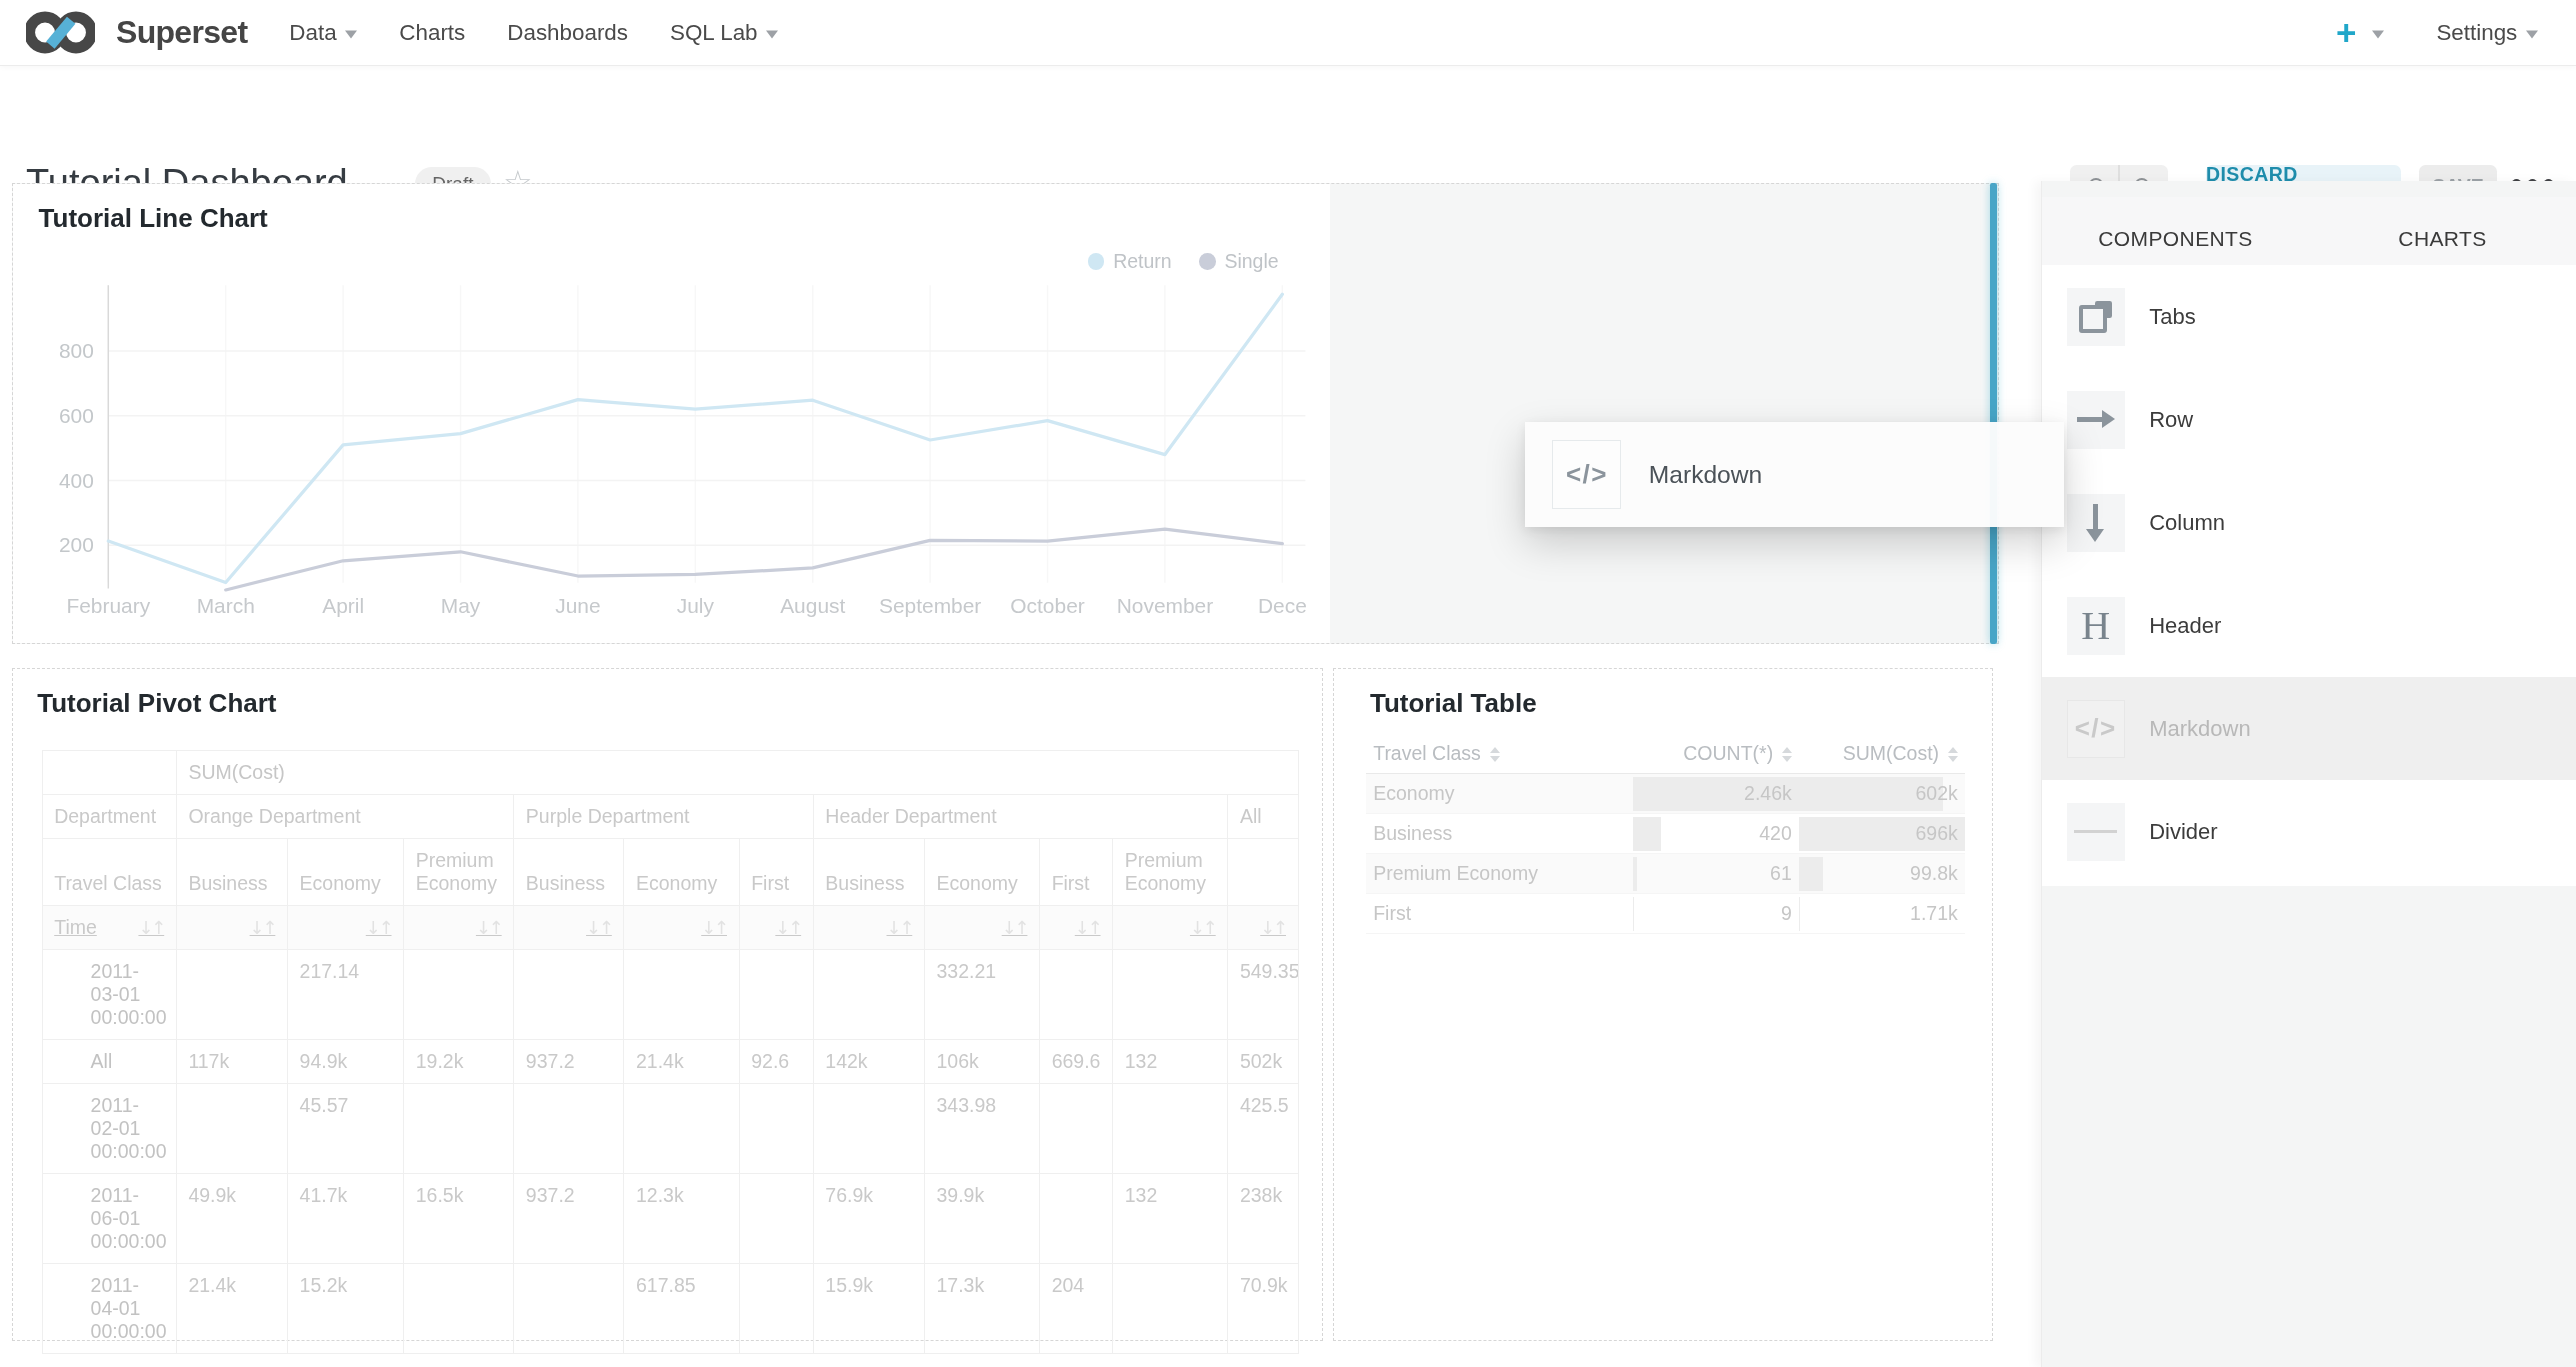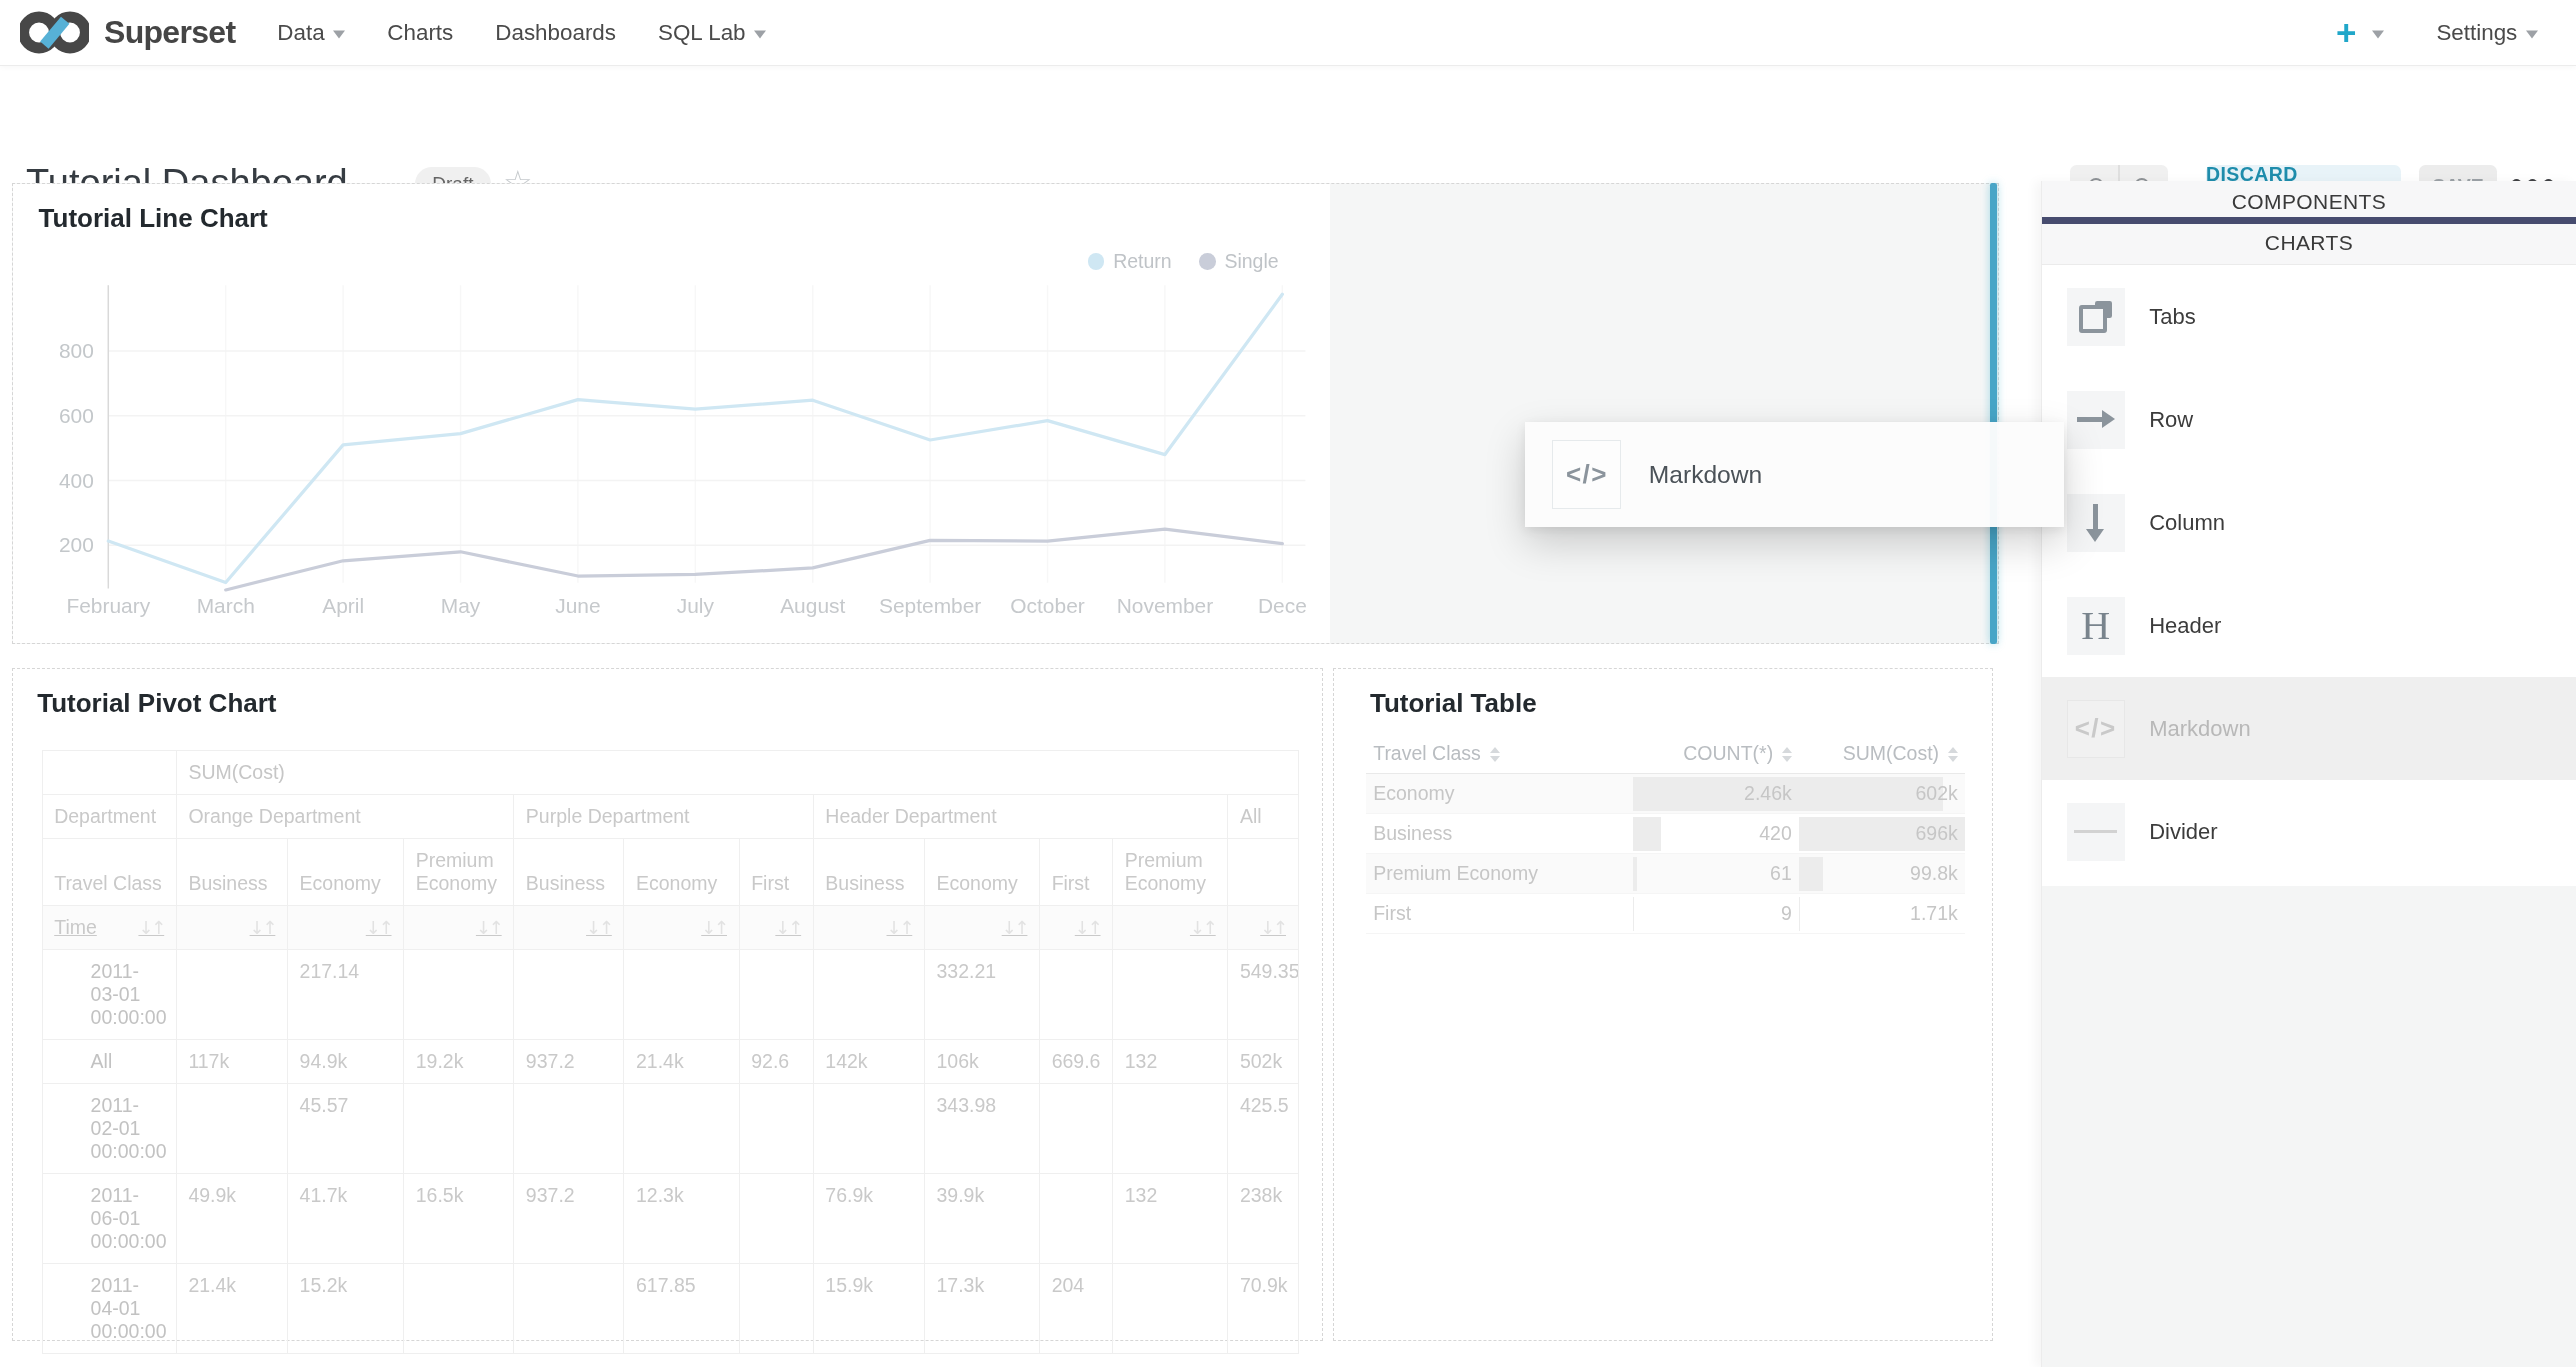--- a/index.html
+++ b/index.html
@@ -3,21 +3,21 @@
 <meta charset="utf-8">
 <style>
   html,body{margin:0;padding:0;background:#fff;}
   body{width:2576px;height:1368px;position:relative;overflow:hidden;
        font-family:"Liberation Sans","DejaVu Sans",sans-serif;-webkit-font-smoothing:antialiased;}
 
   
   .nav{position:absolute;left:0;top:0;width:2576px;height:65px;background:#fff;
        border-bottom:0.7px solid #ececec;box-shadow:0 1.4px 5.8px rgba(0,0,0,.04);
        display:flex;align-items:center;z-index:60;}
-  .brand{display:flex;align-items:center;gap:15px;padding-left:20px;}
+  .brand{display:flex;align-items:center;gap:21px;padding-left:26px;}
   .brand-name{font-size:32px;font-weight:bold;color:#454545;letter-spacing:-0.7px;}
   .nav-menu{display:flex;align-items:center;margin-left:42px;}
   .nav-item{font-size:22.4px;color:#4a4a4a;margin-right:42px;display:flex;align-items:center;cursor:pointer;}
   .caret{display:inline-block;width:0;height:0;border-left:6.5px solid transparent;border-right:6.5px solid transparent;
          border-top:8px solid #9da1a6;margin-left:8.7px;transform:translateY(1.4px);}
   .nav-right{margin-left:auto;display:flex;align-items:center;padding-right:38px;}
   .plus-btn{display:flex;align-items:center;margin-right:52px;}
   .plus-glyph{color:#20a7c9;font-size:35px;font-weight:bold;line-height:1;margin-right:7.2px;}
   .settings{font-size:22.4px;color:#4a4a4a;display:flex;align-items:center;}
 
@@ -80,22 +80,22 @@
   .bar-cell span.v{position:relative;z-index:1;display:block;text-align:right;}
   .tc-val{color:#c0c0c0;}
   .caret-pair{display:inline-flex;flex-direction:column;gap:2.9px;margin-left:8.7px;vertical-align:middle;}
   .caret-pair i{width:0;height:0;border-left:5.8px solid transparent;border-right:5.8px solid transparent;}
   .caret-pair .up{border-bottom:6.5px solid #d6d9dc;}
   .caret-pair .dn{border-top:6.5px solid #d6d9dc;}
 
   
   .sidebar{position:absolute;left:2041px;top:181px;width:535px;height:1187px;background:#f4f5f5;
            border-left:1.4px solid #ececec;box-shadow:-5.8px 0 10px rgba(0,0,0,.04);box-sizing:border-box;z-index:20;}
-  .sb-tabs{position:absolute;left:0;top:0;width:100%;height:84px;background:#f7f7f8;display:flex;
-           border-bottom:1.4px solid #ebebeb;box-sizing:border-box;flex-direction:column;}
+  .sb-tabs{position:absolute;left:0;top:16px;width:100%;height:84px;background:#f7f7f8;display:flex;
+           border-bottom:1.4px solid #ebebeb;box-sizing:border-box;}
   .sb-tab{flex:1;display:flex;align-items:center;justify-content:center;font-size:21px;color:#3a3a3a;
           letter-spacing:0.4px;position:relative;cursor:pointer;}
   .sb-tab.active::after{content:"";position:absolute;left:0;right:0;bottom:-1.4px;height:6.5px;background:#474c6f;}
   .sb-list{position:absolute;left:0;top:84px;width:100%;height:621px;background:#fff;}
   .sb-item{height:103px;display:flex;align-items:center;padding-left:24.6px;gap:24.6px;cursor:grab;}
   .sb-item .icon-box{width:58px;height:58px;background:#f4f5f6;display:flex;align-items:center;justify-content:center;
                      flex:none;}
   .sb-item .lbl{font-size:22px;color:#3c3c3c;}
   .sb-item.dragging{background:#efefef;}
   .sb-item.dragging .icon-box{background:#f1f1f1;border:1.4px solid #e7e7e7;box-sizing:border-box;}

